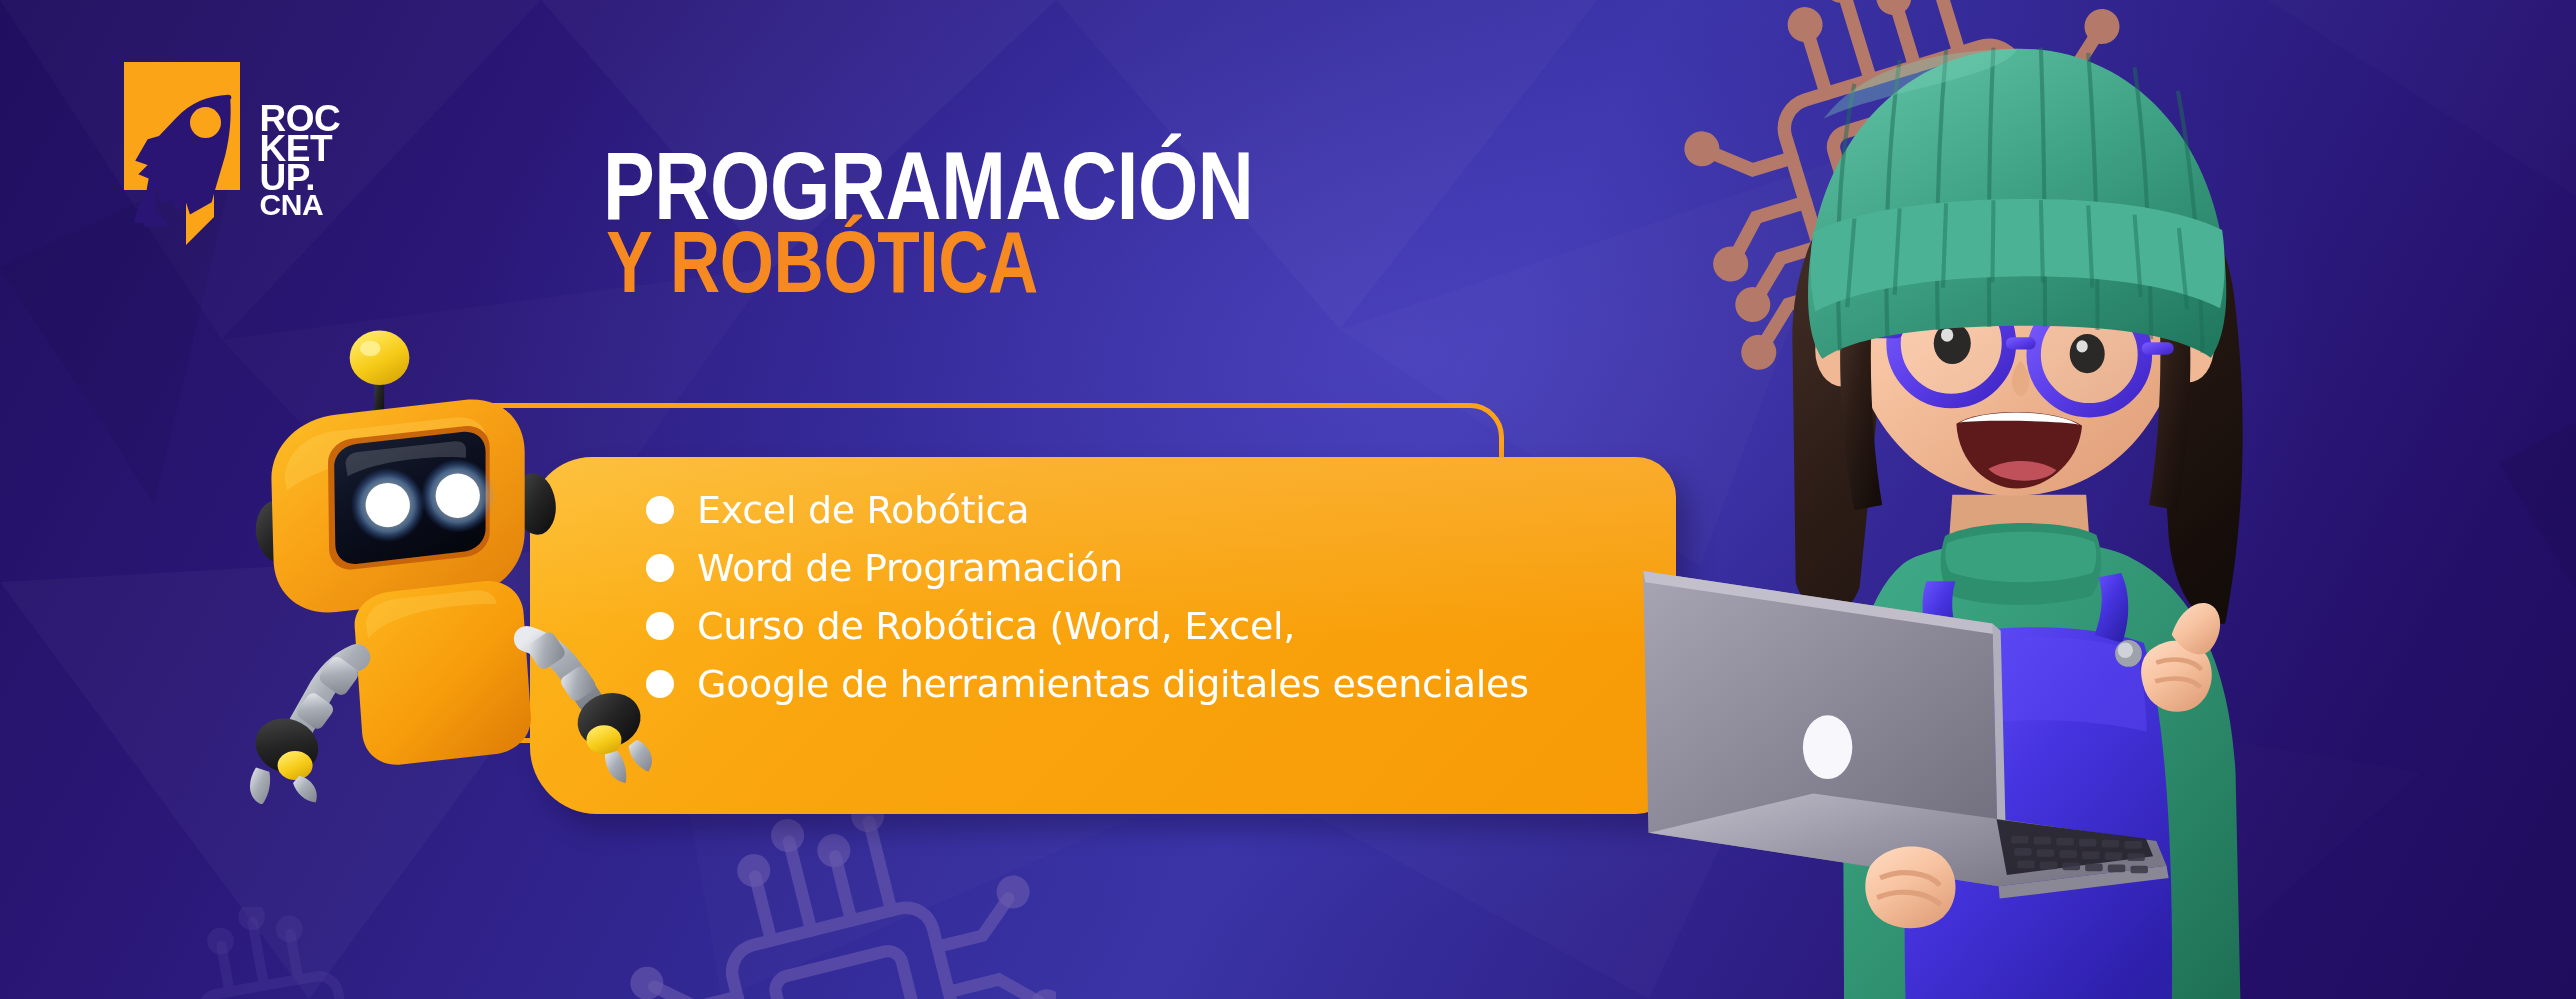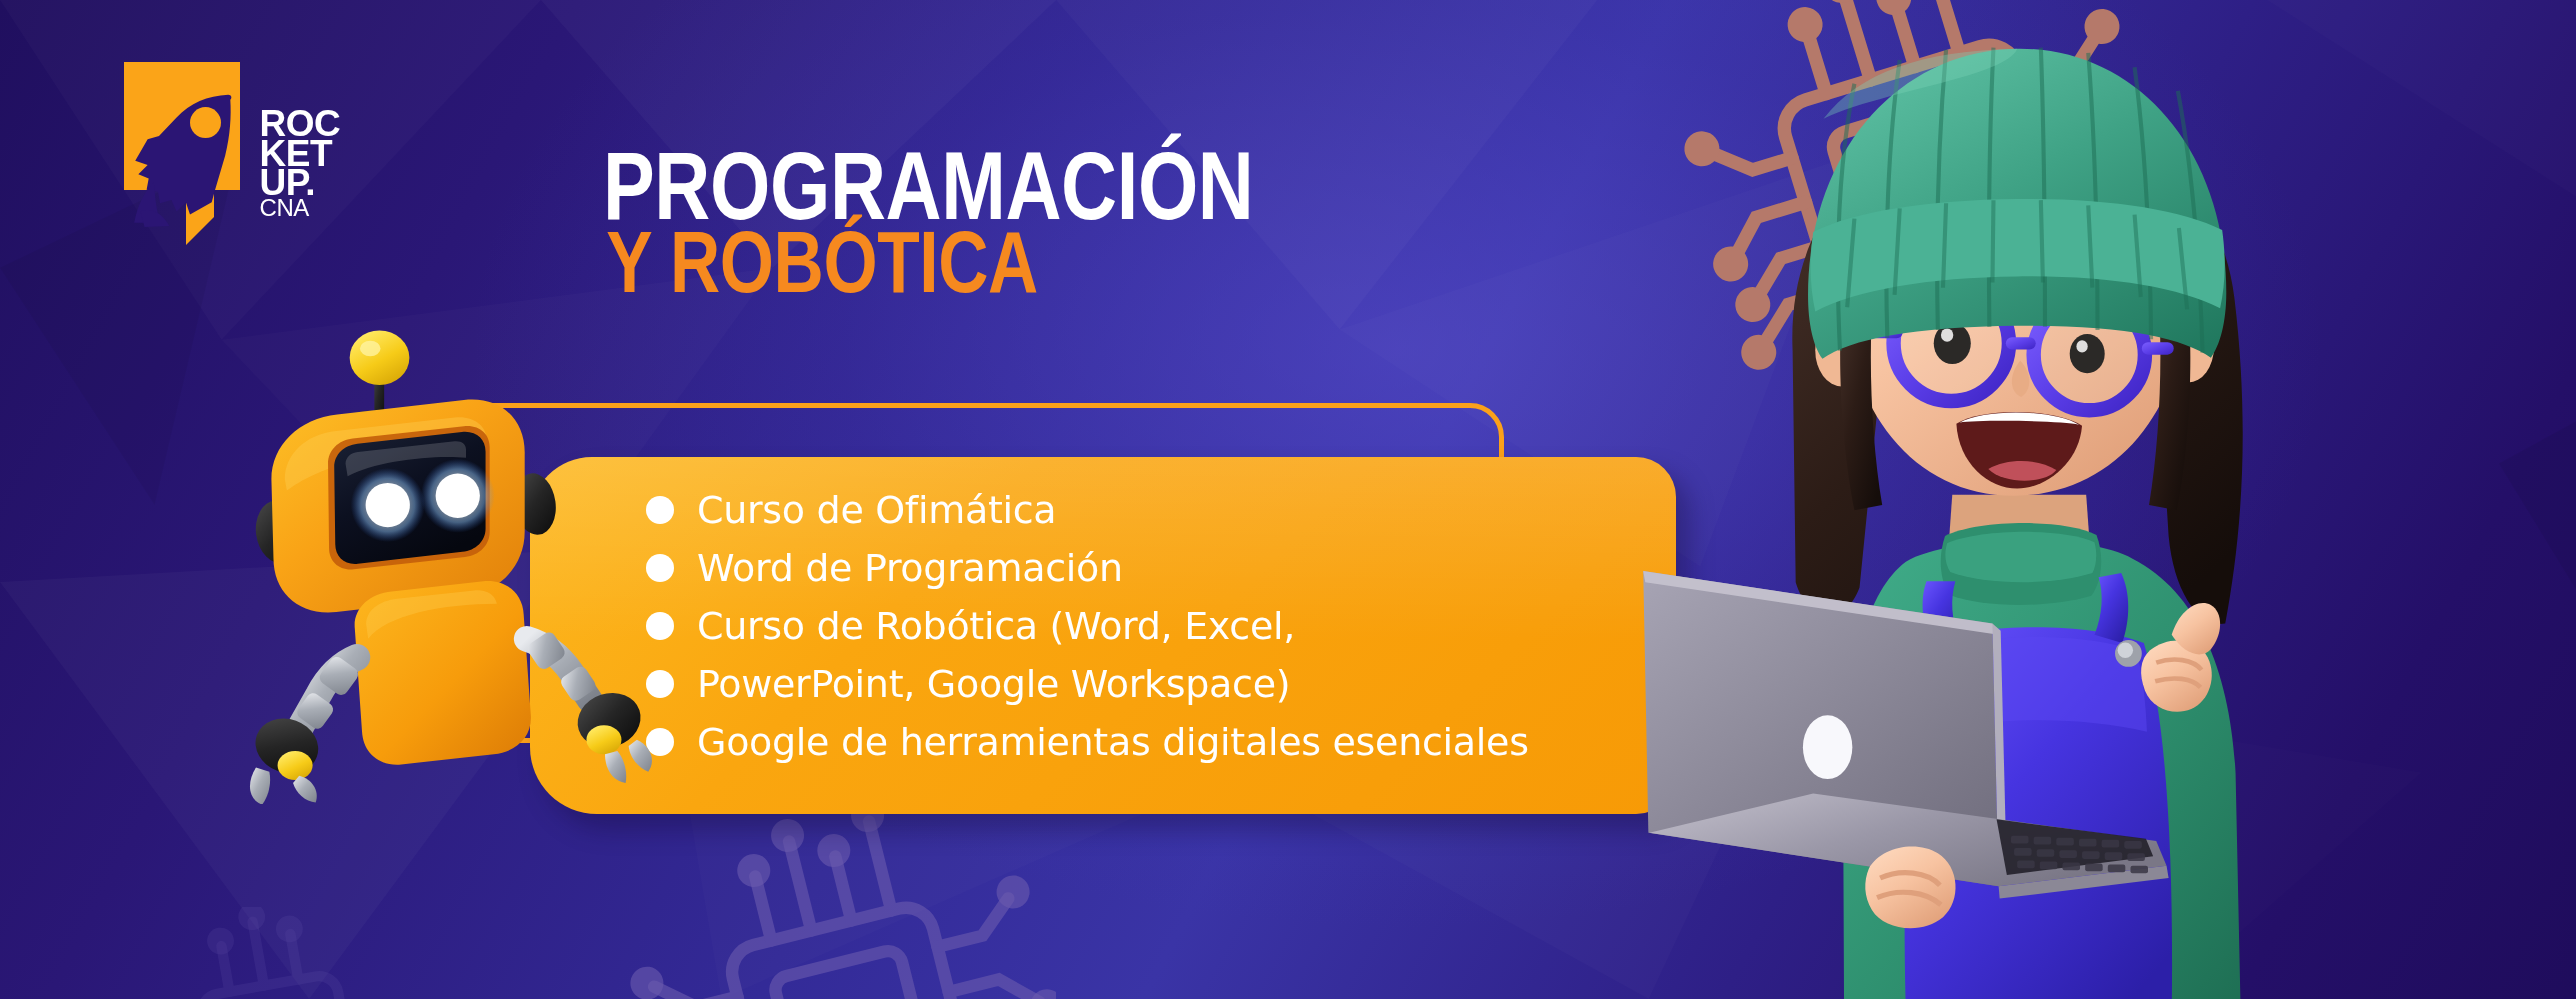--- a/index.html
+++ b/index.html
@@ -34,21 +34,21 @@
     border-left:28px solid #FBA418; border-top:28px solid #FBA418;
     border-right:0 solid transparent; border-bottom:28px solid transparent;
   }
   #logo-badge svg { position:absolute; left:5.2px; top:11.3px; }
 
   #logo-word { display:flex; flex-direction:column; line-height:0.80;
     font-family:"Liberation Sans", sans-serif; font-weight:bold;
     color:#ffffff; letter-spacing:-0.5px; }
   #logo-word .ln { font-size:37px; font-weight:900; font-stretch:condensed; }
   #logo-word .ln3 { display:flex; align-items:baseline;flex-direction:column; }
-  #logo-word .cna { font-size:24px; font-weight:400; letter-spacing:-0.5px; }
+  #logo-word .cna { font-size:30px; font-weight:700; letter-spacing:-0.5px; }
 
   
   #title-block { position:absolute; left:559px; top:148px; line-height:0.78;margin-left:44px; }
   .title-line {
     font-family:"Liberation Sans Narrow","Liberation Sans", sans-serif;
     font-weight:900; font-stretch:condensed;
     transform:scaleX(0.80); transform-origin:left center;
     letter-spacing:-0.5px; white-space:nowrap;
   }
   #title-1 { font-size:97px; color:#ffffff; }
@@ -230,33 +230,29 @@
     <div class="title-line" id="title-2">Y ROBÓTICA</div>
   </div>
 
   <div id="outline-box"></div>
 
   <div id="info-box">
     <div class="gloss"></div>
     <div id="bullet-list">
       <div class="bullet-row">
         <span class="bullet-dot"></span>
-        <span class="bullet-text">Curso de Ofimática</span>
+        <span class="bullet-text">Excel de Robótica</span>
       </div>
       <div class="bullet-row">
         <span class="bullet-dot"></span>
         <span class="bullet-text">Word de Programación</span>
       </div>
       <div class="bullet-row">
         <span class="bullet-dot"></span>
         <span class="bullet-text">Curso de Robótica (Word, Excel,</span>
-      </div>
-      <div class="bullet-row">
-        <span class="bullet-dot"></span>
-        <span class="bullet-text">PowerPoint, Google Workspace)</span>
       </div>
       <div class="bullet-row">
         <span class="bullet-dot"></span>
         <span class="bullet-text">Google de herramientas digitales esenciales</span>
       </div>
     </div>
   </div>
 
   <svg id="robot" viewBox="0 0 880 960">
     <defs>

